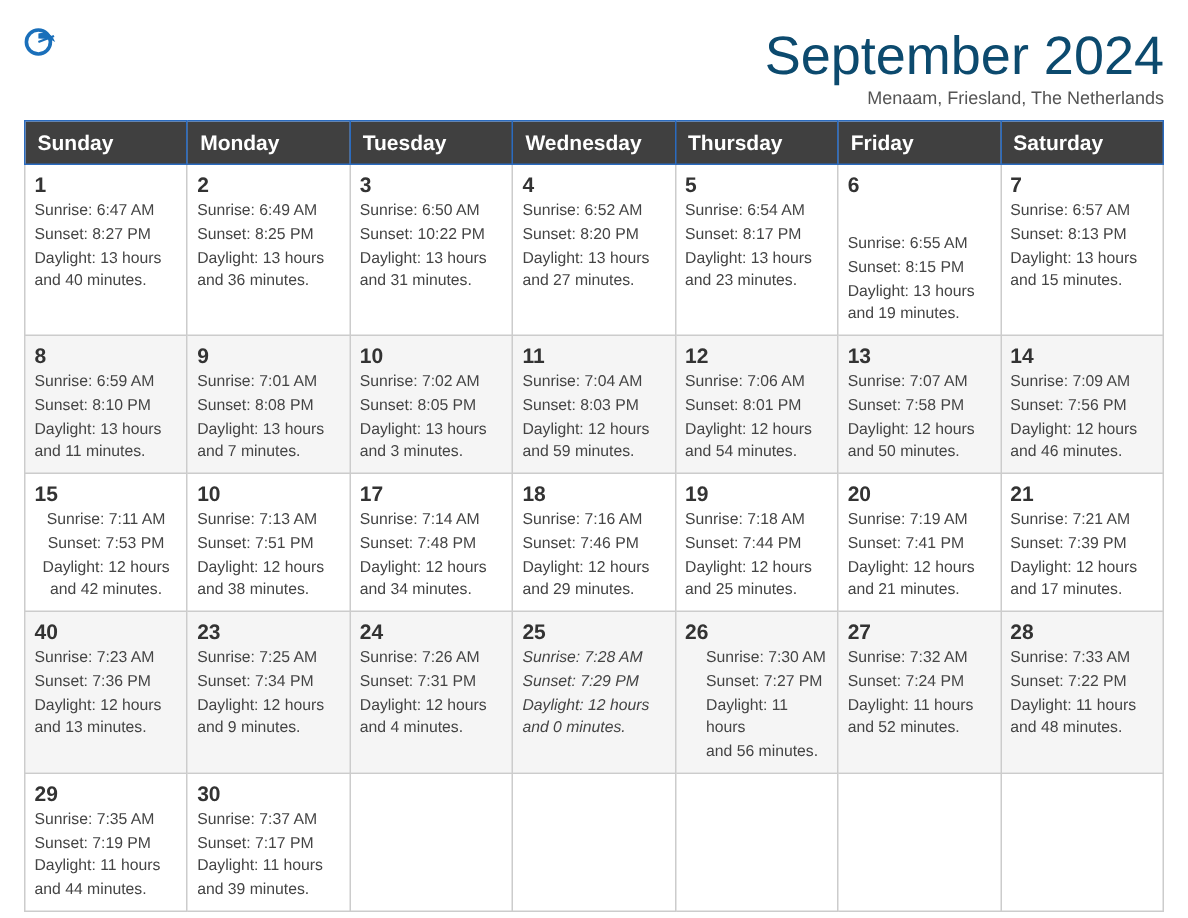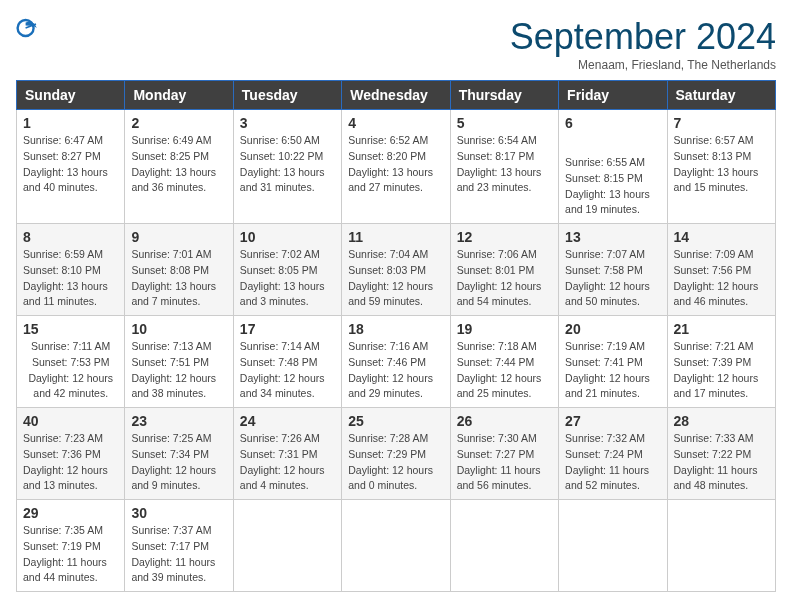--- a/index.html
+++ b/index.html
@@ -281,28 +281,28 @@
         </td>
         <td>
           <span class="day-number">24</span>
           <div class="day-info" style="white-space: pre-line;">Sunrise: 7:26 AM
 Sunset: 7:31 PM
 Daylight: 12 hours
 and 4 minutes.</div>
         </td>
         <td>
           <span class="day-number">25</span>
-          <div class="day-info" style="white-space: pre-line;">Sunrise: 7:28 AM
+          <div class="day-info" style="white-space: pre-line; font-style: italic;">Sunrise: 7:28 AM
 Sunset: 7:29 PM
 Daylight: 12 hours
 and 0 minutes.</div>
         </td>
         <td>
           <span class="day-number">26</span>
-          <div class="day-info" style="white-space: pre-line;">Sunrise: 7:30 AM
+          <div class="day-info" style="white-space: pre-line; margin-left: 14px;">Sunrise: 7:30 AM
 Sunset: 7:27 PM
 Daylight: 11 hours
 and 56 minutes.</div>
         </td>
         <td>
           <span class="day-number">27</span>
           <div class="day-info" style="white-space: pre-line;">Sunrise: 7:32 AM
 Sunset: 7:24 PM
 Daylight: 11 hours
 and 52 minutes.</div>

